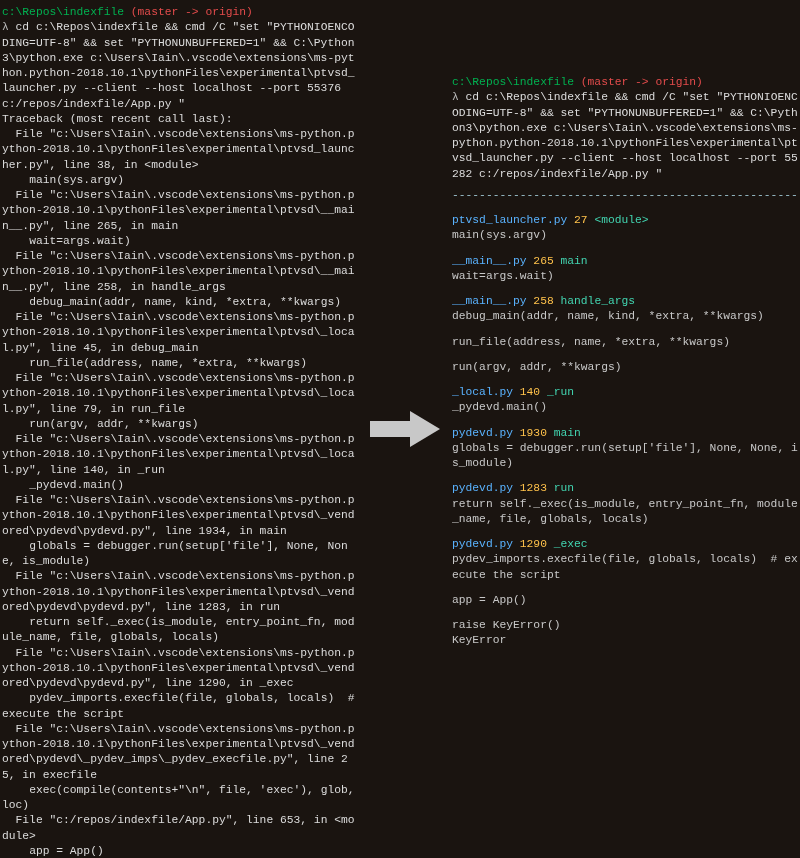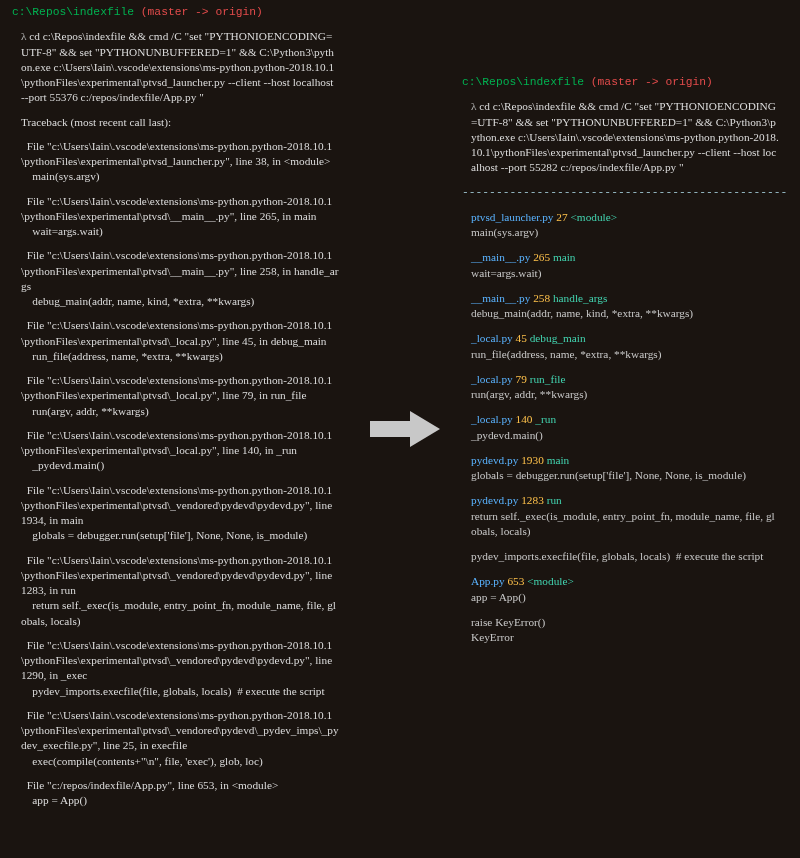--- a/index.html
+++ b/index.html
@@ -9,21 +9,21 @@
     font-size: 11.3px;
     line-height: 1.35;
     color: #d0d0d0;
     width: 800px;
     height: 858px;
     overflow: hidden;
     display: flex;
     align-items: stretch;
   }
   .pane {
-    padding: 5px 12px;
+    padding: 5px 2px;
     overflow: hidden;
   }
   .left-pane {
     width: 360px;
     flex-shrink: 0;
   }
   .arrow-col {
     width: 90px;
     flex-shrink: 0;
     display: flex;
@@ -34,21 +34,21 @@
     flex: 1;
     padding-top: 75px;
   }
   .prompt-path { color: #00b050; }
   .prompt-branch { color: #e24b4b; }
   .prompt-lambda { color: #b8b8b8; }
   .white { color: #dcdcdc; }
   .file-link { color: #5ab3ff; }
   .lineno { color: #ffc24b; }
   .func { color: #42d4b0; }
-  .cmd-block, .tb-block, .frame, .clean-frame { margin: 9px; white-space: pre-wrap; word-break: break-all; font-family: Liberation Serif, serif; }
+  .cmd-block, .tb-block, .frame, .clean-frame { margin: 0; white-space: pre-wrap; word-break: break-all; }
   .divider {
     color: #a0c8d4;
     letter-spacing: 0;
     margin: 6px 0 10px 0;
     overflow: hidden;
     white-space: nowrap;
   }
   .clean-frame { margin-bottom: 10px; }
   .clean-head {}
   .clean-body { color: #c8c8c8; }
@@ -102,23 +102,23 @@
   <div>
     <span class="prompt-path">c:\Repos\indexfile</span>
     <span class="prompt-branch">(master -&gt; origin)</span>
   </div>
   <div class="cmd-block"><span class="prompt-lambda">λ</span><span class="white"> cd c:\Repos\indexfile &amp;&amp; cmd /C "set "PYTHONIOENCODING=UTF-8" &amp;&amp; set "PYTHONUNBUFFERED=1" &amp;&amp; C:\Python3\python.exe c:\Users\Iain\.vscode\extensions\ms-python.python-2018.10.1\pythonFiles\experimental\ptvsd_launcher.py --client --host localhost --port 55282 c:/repos/indexfile/App.py "</span></div>
   <div class="divider">-----------------------------------------------------</div>
   <div id="right-frames">
       <div class="clean-frame"><div class="clean-head"><span class="file-link">ptvsd_launcher.py</span> <span class="lineno">27</span> <span class="func">&lt;module&gt;</span></div><div class="clean-body">main(sys.argv)</div></div>
       <div class="clean-frame"><div class="clean-head"><span class="file-link">__main__.py</span> <span class="lineno">265</span> <span class="func">main</span></div><div class="clean-body">wait=args.wait)</div></div>
       <div class="clean-frame"><div class="clean-head"><span class="file-link">__main__.py</span> <span class="lineno">258</span> <span class="func">handle_args</span></div><div class="clean-body">debug_main(addr, name, kind, *extra, **kwargs)</div></div>
-      <div class="clean-frame"><div class="clean-head"><span class="file-link">_local.py</span> <span class="lineno">45</span> <span class="func">debug_main</span></div><div class="clean-body">run_file(address, name, *extra, **kwargs)</div></div>
-      <div class="clean-frame"><div class="clean-head"><span class="file-link">_local.py</span> <span class="lineno">79</span> <span class="func">run_file</span></div><div class="clean-body">run(argv, addr, **kwargs)</div></div>
+      <div class="clean-frame"><div class="clean-body">run_file(address, name, *extra, **kwargs)</div></div>
+      <div class="clean-frame"><div class="clean-body">run(argv, addr, **kwargs)</div></div>
       <div class="clean-frame"><div class="clean-head"><span class="file-link">_local.py</span> <span class="lineno">140</span> <span class="func">_run</span></div><div class="clean-body">_pydevd.main()</div></div>
       <div class="clean-frame"><div class="clean-head"><span class="file-link">pydevd.py</span> <span class="lineno">1930</span> <span class="func">main</span></div><div class="clean-body">globals = debugger.run(setup['file'], None, None, is_module)</div></div>
       <div class="clean-frame"><div class="clean-head"><span class="file-link">pydevd.py</span> <span class="lineno">1283</span> <span class="func">run</span></div><div class="clean-body">return self._exec(is_module, entry_point_fn, module_name, file, globals, locals)</div></div>
-      <div class="clean-frame"><div class="clean-body">pydev_imports.execfile(file, globals, locals)  # execute the script</div></div>
-      <div class="clean-frame"><div class="clean-head"><span class="file-link">App.py</span> <span class="lineno">653</span> <span class="func">&lt;module&gt;</span></div><div class="clean-body">app = App()</div></div>
+      <div class="clean-frame"><div class="clean-head"><span class="file-link">pydevd.py</span> <span class="lineno">1290</span> <span class="func">_exec</span></div><div class="clean-body">pydev_imports.execfile(file, globals, locals)  # execute the script</div></div>
+      <div class="clean-frame"><div class="clean-body">app = App()</div></div>
       <div class="clean-frame"><div class="clean-body">raise KeyError()
 KeyError</div></div>
     </div>
 </div>
 
 </body></html>

